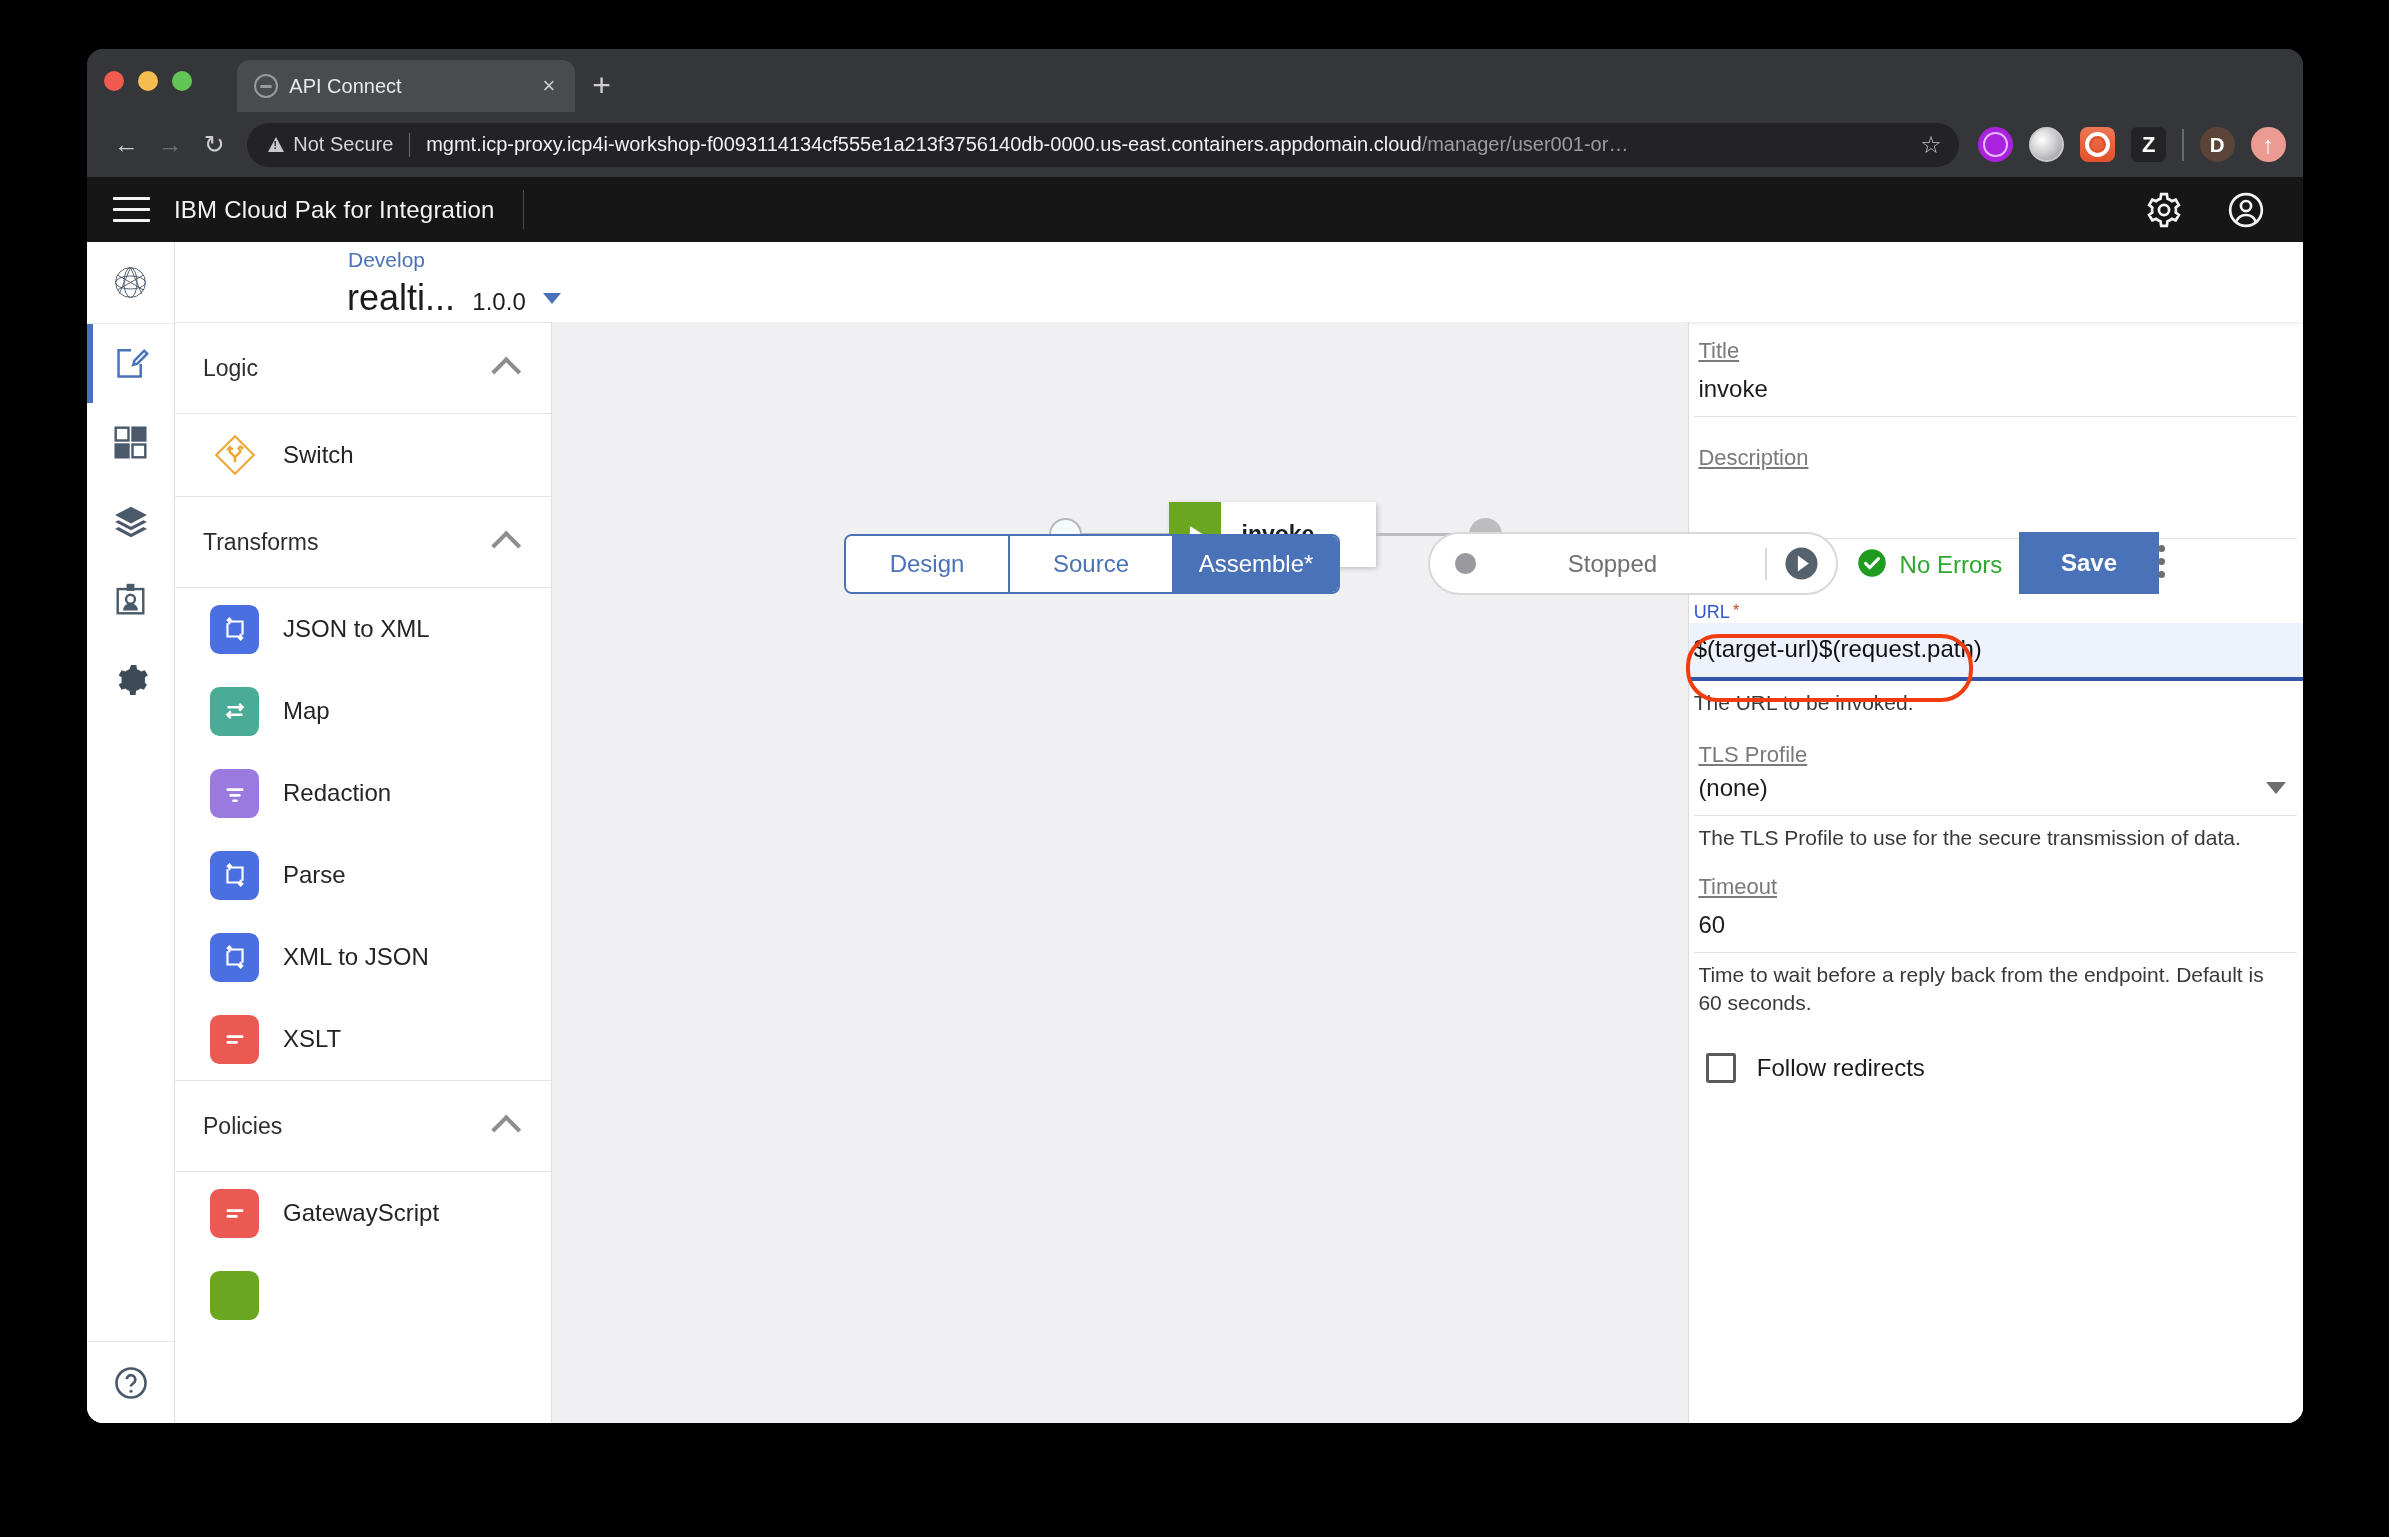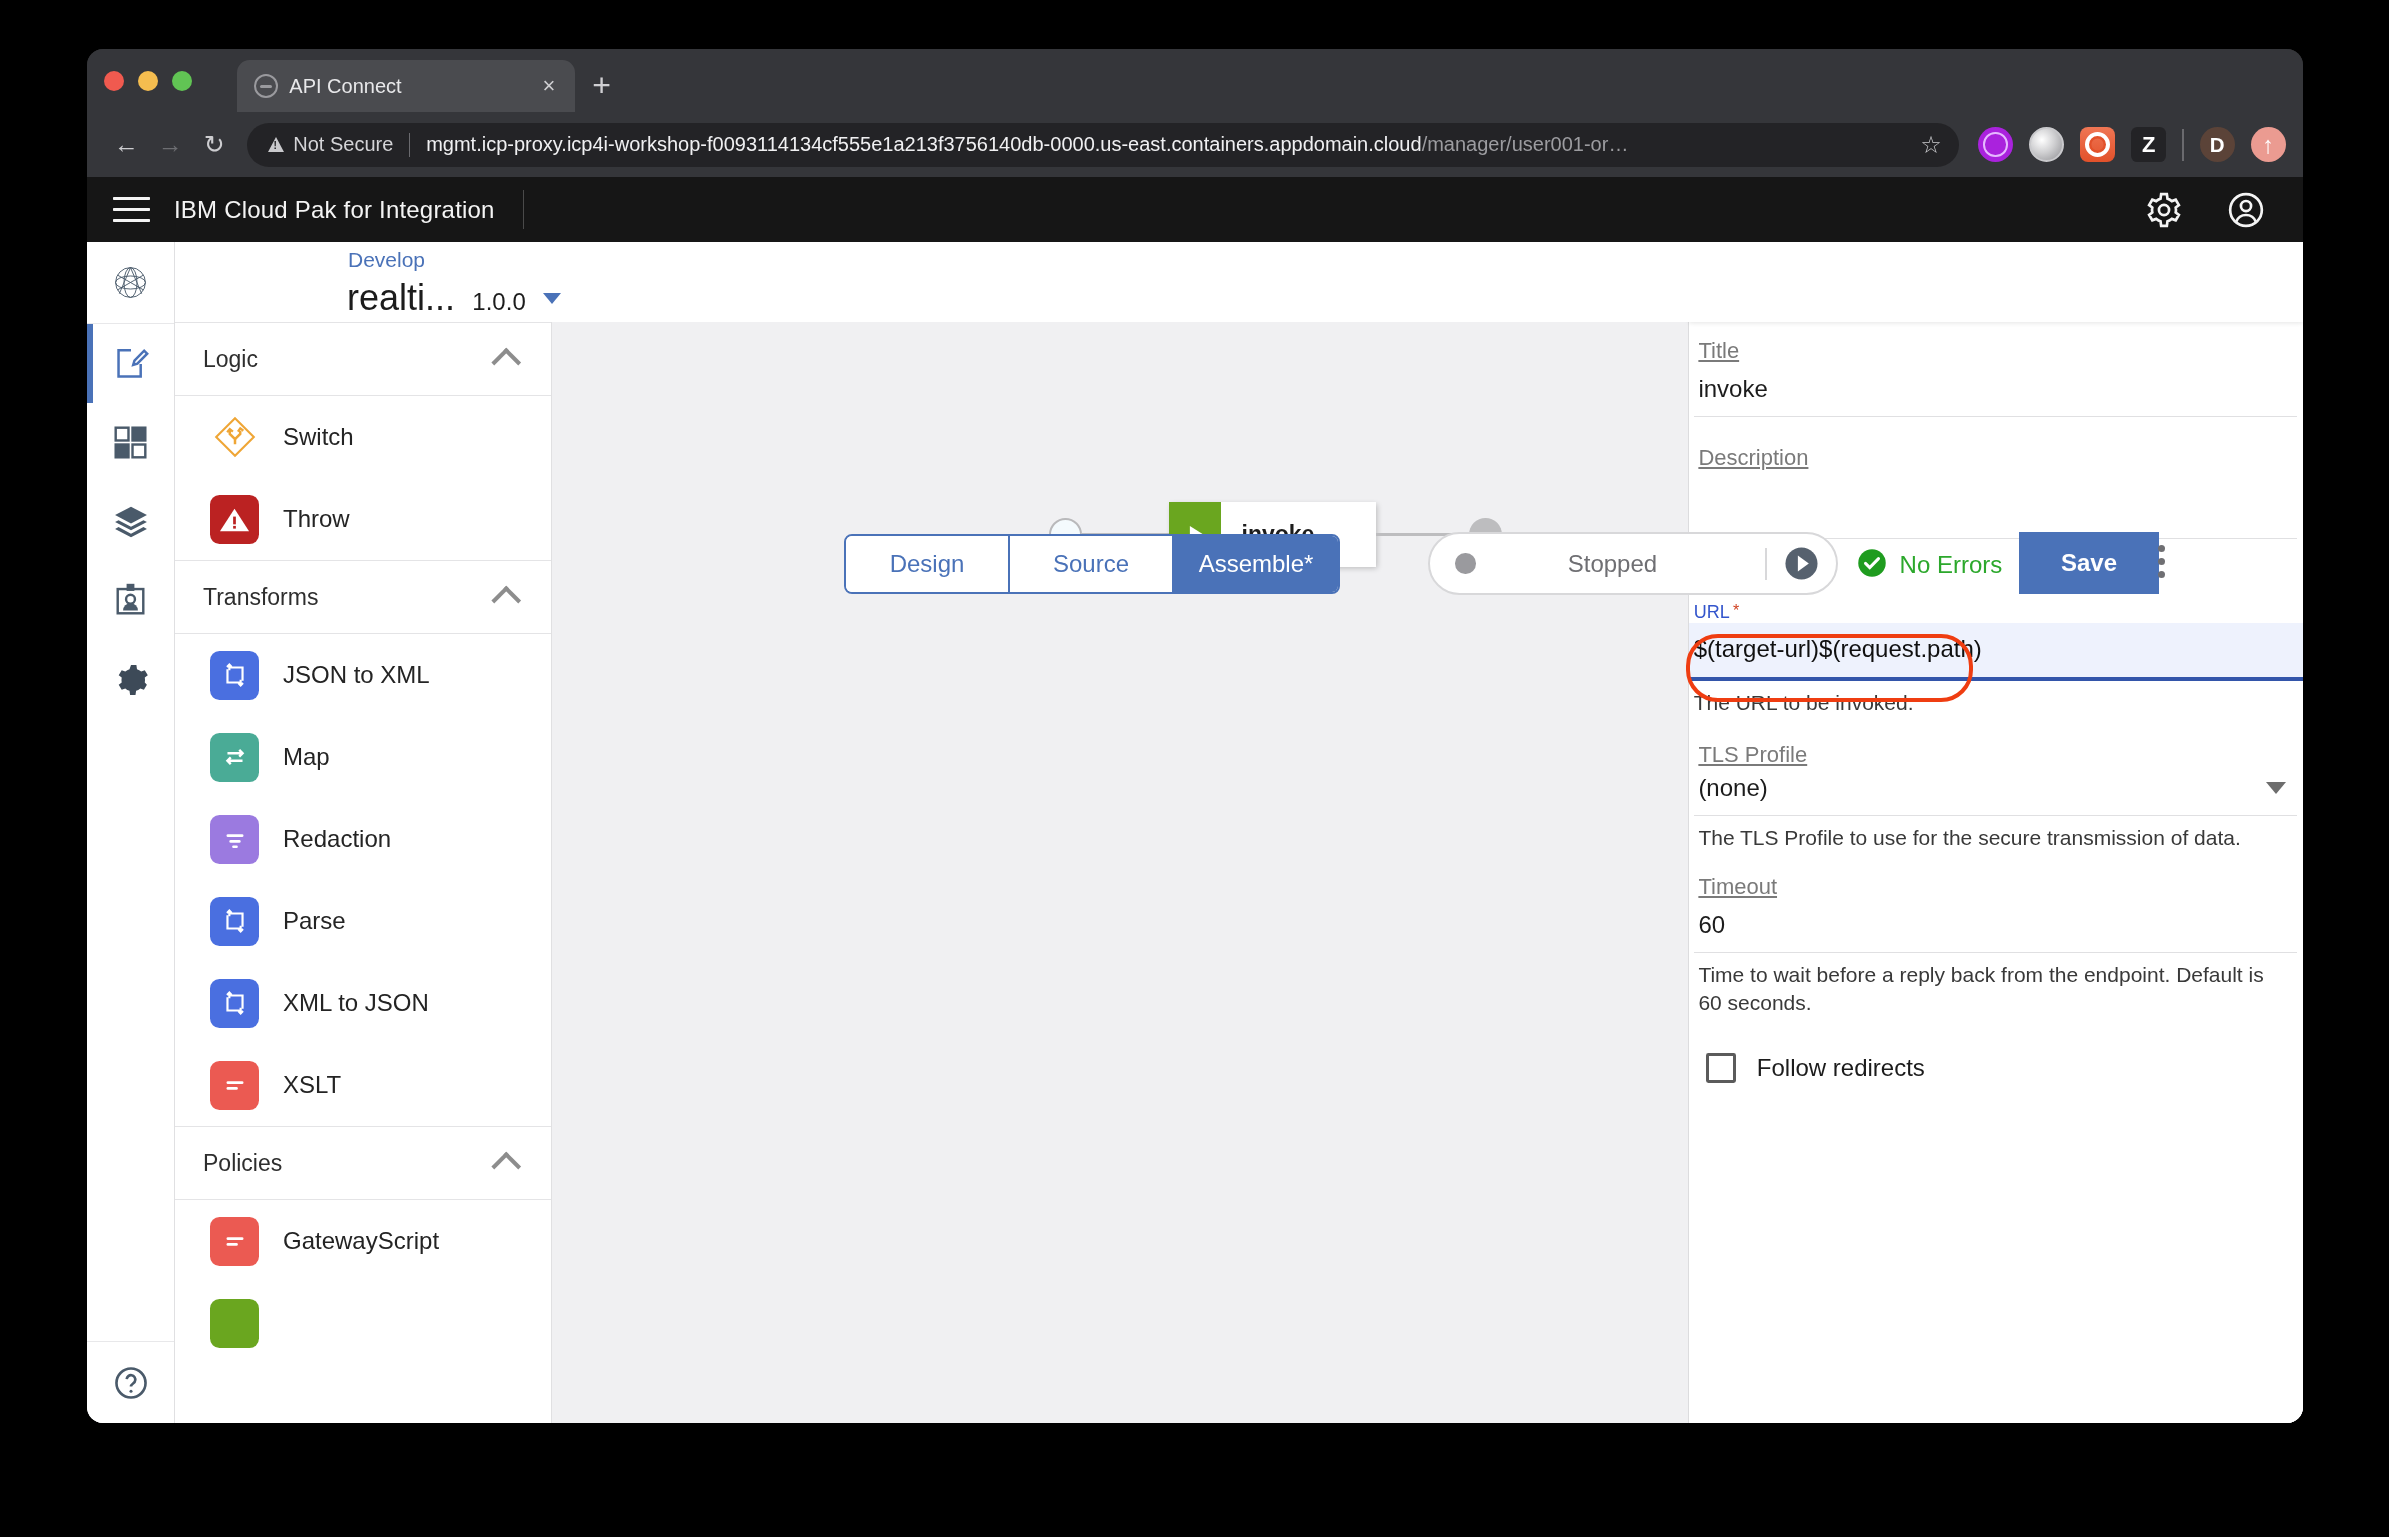--- a/index.html
+++ b/index.html
@@ -185,21 +185,21 @@
 
   
   .palette {
     width: 377px; background: #fff; border-right: 1.6px solid #e0e0e2;
     display: flex; flex-direction: column;
     position: relative; z-index: 2;
     overflow: hidden;
   }
   .palette-head-space { height: 80px; flex: 0 0 auto; background:#fff; }
   .pal-group {
-    height: 74px; display: flex; align-items: center;
+    height: 92px; display: flex; align-items: center;
     padding: 0 35px 0 28px;
     border-top: 1.6px solid #e4e4e6; border-bottom: 1.6px solid #e4e4e6;
     background: #fff; flex: 0 0 auto;
   }
   .pal-group-label { font-size: 23px; color: #2e2e2e; flex: 1 1 auto; }
   .chev {
     width: 20.5px; height: 20.5px; border-left: 4px solid #8d8d8d;
     border-top: 4px solid #8d8d8d; transform: rotate(45deg); margin-top: 6.3px;
   }
   .pal-item {
@@ -496,30 +496,20 @@
           <span class="pal-ico">
             <svg viewBox="0 0 44 44" width="46" height="46" fill="none" stroke="#efa636" stroke-width="2">
               <path d="M22 4 40 22 22 40 4 22z"></path>
               <path d="M22 29v-5l-5-5v-3" stroke-width="2.4"></path>
               <path d="M22 24l5-5v-3" stroke-width="2.4"></path>
               <path d="M14.5 17.5 17 14.5l3 2.4M24.8 16.8l2.2-3 3 2.2" stroke-width="2.2"></path>
             </svg>
           </span>
           <span class="pal-label">Switch</span>
         </div>
-        <div class="pal-item">
-          <span class="pal-ico ico-darkred">
-            <svg viewBox="0 0 34 34" width="33" height="33" fill="#fff">
-              <path d="M17 6 32 29H2z"></path>
-                <rect x="15.6" y="14" width="2.8" height="8" fill="#bb2222"></rect>
-              <rect x="15.6" y="23.6" width="2.8" height="2.8" fill="#bb2222"></rect>
-            </svg>
-          </span>
-          <span class="pal-label">Throw</span>
-        </div>
 
         <div class="pal-group">
           <span class="pal-group-label">Transforms</span>
           <span class="chev"></span>
         </div>
 
         <div class="pal-item">
           <span class="pal-ico ico-blue">
             <svg viewBox="0 0 34 34" width="32" height="32" fill="none" stroke="#fff" stroke-width="2.3">
               <path d="M11 9h14v14"></path>

